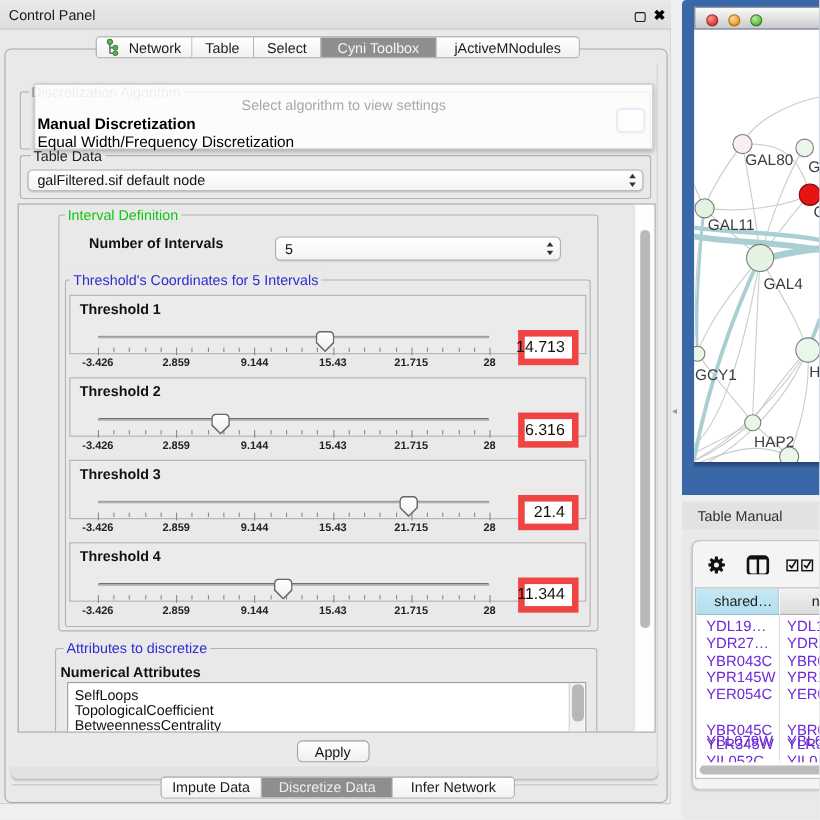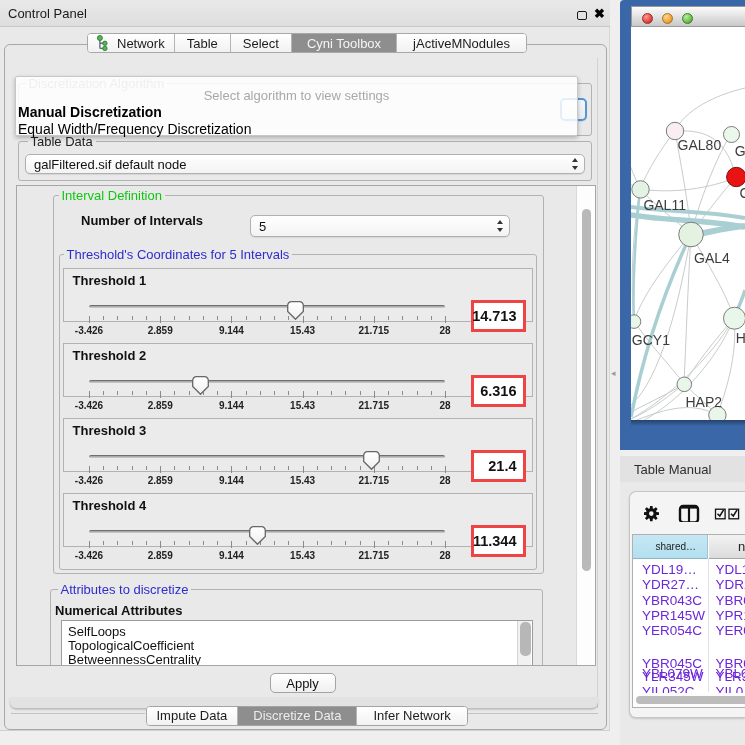--- a/index.html
+++ b/index.html
@@ -32,58 +32,58 @@
 
 #scrollpane { left:16px; top:184.5px; width:580px; height:481.5px; border:1px solid #a6a6a6; background:#e9e9e9; overflow:hidden; }
 #vsb { position:absolute; right:0; top:0; width:19.5px; height:100%; background:#fdfdfd; border-left:1px solid #d9d9d9; }
 #vsb .thumb { position:absolute; left:5.5px; top:23px; width:9px; height:362px; background:#b9b9b9; border-radius:5px; }
 
 .tpanel { position:absolute; left:46px; width:470px; height:54px; border:1px solid #b2b2b2; background:#ebebeb; }
 .tpanel .tt { position:absolute; left:8.5px; top:4px; font-size:13px; font-weight:bold; color:#111; }
 .track { position:absolute; left:25px; top:36px; width:356px; height:3.5px; border-radius:2px; background:linear-gradient(#9e9e9e,#cfcfcf); border-top:1px solid #6f6f6f; border-bottom:1px solid #ececec; }
 .thumbp { position:absolute; width:17px; height:19px; }
 .thumbp svg { display:block; }
-.vbox { position:absolute; left:407px; top:31px; width:55px; height:32px; background:#fff; border:3px solid #ef4444;font-weight:bold; }
+.vbox { position:absolute; left:407px; top:31px; width:55px; height:32px; background:#fff; border:6px solid #ef4444; }
 .vbox span { position:absolute; right:6.5px; top:50%; transform:translateY(-50%); font-size:14.5px; color:#111; }
 .ticks { position:absolute; left:25px; top:47px; width:357px; height:8px; }
 .tick { position:absolute; width:1px; background:#8a8a8a; top:0; }
 .labels { position:absolute; left:25px; top:56px; width:357px; height:11px; font-size:10px; font-weight:bold; color:#222; }
 .labels span { position:absolute; transform:translateX(-50%); white-space:nowrap; }
 
 #numlist { left:44px; top:434px; width:471.7px; height:46.5px; background:#fff; border:1px solid #9c9c9c; overflow:hidden; }
 #numlist .li { position:absolute; left:6px; font-size:13px; color:#111; }
 #listsb { position:absolute; right:0.7px; top:0; width:13.7px; height:100%; background:#f1f1f1; border-left:1px solid #d5d5d5; }
 #listsb .thumb { position:absolute; left:1.5px; top:1px; width:11px; height:34px; background:#b7b7b7; border-radius:5px; }
 
 #botband { left:10px; top:697px; width:588px; height:11px; background:#e2e2e2; border-radius:0 0 6px 6px; box-shadow:0 1.5px 2px rgba(0,0,0,0.22); }
 #applybtn { left:269.5px; top:672.5px; width:66px; height:20.5px; background:linear-gradient(#ffffff,#efefef); border:1px solid #a3a3a3; border-radius:5px; font-size:13px; color:#111; text-align:center; line-height:19px; }
 
 #bottabs { left:145.5px; top:705.5px; height:20.5px; z-index:30; background:#fff; border:1px solid #a3a3a3; border-radius:4px; display:flex; overflow:hidden; }
 #bottabs .seg { font-size:13px; color:#1c1c1c; padding:0 12px; display:flex; align-items:center; border-right:1px solid #b4b4b4; background:linear-gradient(#ffffff,#f2f2f2); white-space:nowrap; }
 #bottabs .seg:last-child { border-right:none; }
 #bottabs .seg.sel { background:#8e8e8e; color:#ededed; }
 
-#popup { z-index:40; left:15px; top:76px; width:563px; height:60px; background:rgba(255,255,255,0.84); border:1px solid #c7c7c7; border-radius:2px; box-shadow:0 2px 4px rgba(0,0,0,0.25); }
+#popup { z-index:40; left:31px; top:76px; width:563px; height:60px; background:rgba(255,255,255,0.84); border:1px solid #c7c7c7; border-radius:2px; box-shadow:0 2px 4px rgba(0,0,0,0.25); }
 #popup .r1 { position:absolute; left:0; right:0; top:11px; text-align:center; font-size:13px; color:#a8a8a8; }
 #popup .r2 { position:absolute; left:2px; top:26.5px; font-size:14px; font-weight:bold; color:#000; }
 #popup .r3 { position:absolute; left:2px; top:43.5px; font-size:14px; color:#000; }
 
 #gaparrow { left:611px; top:369px; width:7px; height:8px; color:#9a9a9a; font-size:9px; line-height:8px; }
 #rightwin { left:620px; top:0; width:125px; height:450px; background:#3a67a8; border-radius:4px 0 0 0; }
 #minititle { position:absolute; left:11px; top:6px; right:0; height:21px; background:linear-gradient(#fbfbfb,#c9c9c9); border-top:1px solid #999; border-left:1px solid #999; border-bottom:1px solid #9a9a9a; }
 .light { position:absolute; top:5.5px; width:11px; height:11px; border-radius:50%; }
 #canvas { position:absolute; left:11px; top:27px; right:0; height:392.5px; background:#fff; }
 #canvshadow { position:absolute; left:11px; top:419.5px; right:0; height:6px; background:linear-gradient(rgba(20,35,60,0.55),rgba(58,103,168,0)); }
 
 #tpbar { left:620px; top:455.5px; width:125px; height:26px; background:#e2e2e2; }
 #tpbar span { position:absolute; left:14px; top:6px; font-size:13px; color:#2e2e2e; }
 #tpbg { left:620px; top:481.5px; width:125px; height:263.5px; background:#e9e9e9; }
 #tcontainer { left:629px; top:490.5px; width:116px; height:227.5px; background:#f4f4f4; border:1px solid #c6c6c6; border-radius:7px 0 0 7px; border-right:none; box-shadow:0 1px 2px rgba(0,0,0,0.15); }
 #ttable { left:632px; top:534px; width:113px; height:174px; background:#fff; border:1px solid #b0b0b0; border-right:none; overflow:hidden; }
-#thead1 { position:absolute; left:0; top:0; width:74.5px; height:24px; background:linear-gradient(#c6e7f4,#b2dff0); border-bottom:1px solid #8fb6c6; border-right:1px solid #9fc3d2; text-align:center; font-size:10px; color:#222; line-height:24px; }
+#thead1 { position:absolute; left:0; top:0; width:74.5px; height:24px; background:linear-gradient(#c6e7f4,#b2dff0); border-bottom:1px solid #8fb6c6; border-right:1px solid #9fc3d2; text-align:center; font-size:13px; color:#222; line-height:24px; }
 #thead2 { position:absolute; left:75.5px; top:0; right:0; height:24px; padding-left:29.5px; background:linear-gradient(#f2f2f2,#dcdcdc); border-bottom:1px solid #a6a6a6; font-size:13px; color:#222; line-height:24px; }
 .trow { position:absolute; width:113px; height:15.3px; font-size:13.5px; color:#6d28d9; }
 .trow .c1 { position:absolute; left:9px; top:0; }
 .trow .c2 { position:absolute; left:82.5px; top:0; }
 #colline { position:absolute; left:74.5px; top:24px; width:1px; bottom:15px; background:#e0e0e0; }
 #hsb { position:absolute; left:0; top:158.3px; width:113px; height:15.7px; background:#fdfdfd; }
 #hsb .thumb { position:absolute; left:2.5px; top:3px; width:112px; height:8px; background:#bcbcbc; border-radius:5px; }
 </style>
 </head>
 <body>

